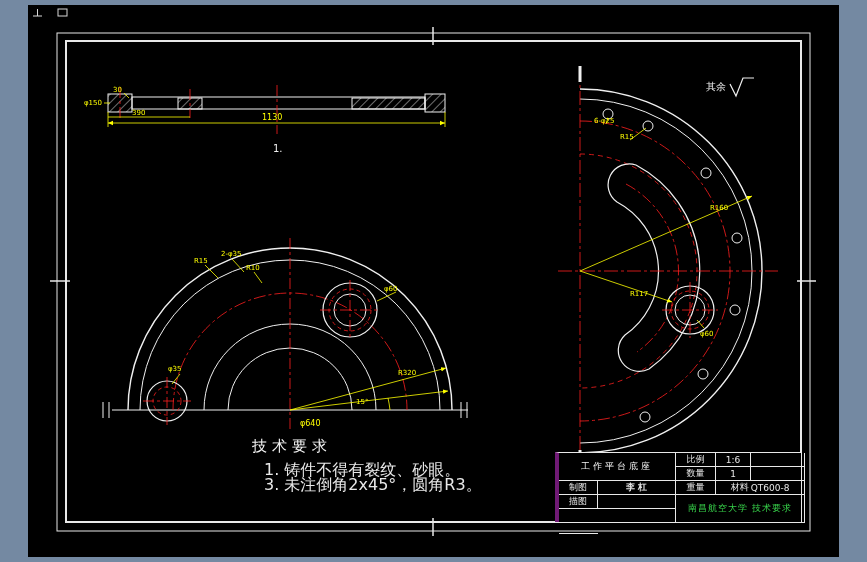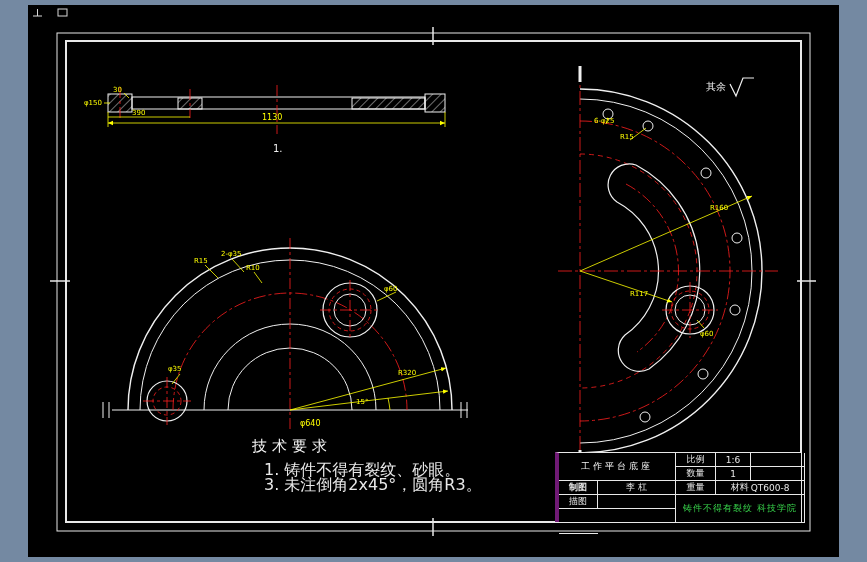--- a/index.html
+++ b/index.html
@@ -39,22 +39,22 @@
     display:flex;align-items:center;justify-content:center;
     font-size:9px;overflow:hidden;white-space:nowrap;
   }
   .tb-partname{grid-area:1/1/3/3;font-size:13px;letter-spacing:3px;color:#f5f5f5;}
   .tb-scale-l{grid-area:1/3/2/4;}
   .tb-scale-v{grid-area:1/4/2/5;}
   .tb-r1e{grid-area:1/5/2/6;}
   .tb-qty-l{grid-area:2/3/3/4;}
   .tb-qty-v{grid-area:2/4/3/5;}
   .tb-r2e{grid-area:2/5/3/6;}
-  .tb-draft-l{grid-area:3/1/4/2;font-weight:bold;}
-  .tb-draft-v{grid-area:3/2/4/3;}
+  .tb-draft-l{grid-area:3/1/4/2;}
+  .tb-draft-v{grid-area:3/2/4/3;font-weight:bold;}
   .tb-weight-l{grid-area:3/3/4/4;text-align:right;}
   .tb-material{grid-area:3/4/4/6;font-size:8.5px;gap:2px;}
   .tb-trace-l{grid-area:4/1/5/2;}
   .tb-r4e{grid-area:4/2/5/3;}
   .tb-org{grid-area:4/3/6/6;color:#37d24a;font-size:9.5px;letter-spacing:1px;}
   .tb-check-l{grid-area:5/1/6/2;margin-top:24px;}
   .tb-r5e{grid-area:5/2/6/3;}
 </style>
 </head>
 <body>
@@ -241,16 +241,16 @@
   <div class="tb-cell tb-r2e"></div>
   <div class="tb-cell tb-draft-l">制图</div>
   <div class="tb-cell tb-draft-v">李 杠</div>
   <div class="tb-cell tb-weight-l">重量</div>
   <div class="tb-cell tb-material">
     <span>材料</span>
     <span>QT600-8</span>
   </div>
   <div class="tb-cell tb-trace-l">描图</div>
   <div class="tb-cell tb-r4e"></div>
-  <div class="tb-cell tb-org">铸件不得有裂纹 科技学院</div>
+  <div class="tb-cell tb-org">南昌航空大学 技术要求</div>
   <div class="tb-cell tb-check-l">审核</div>
   <div class="tb-cell tb-r5e"></div>
 </div>
 
 </body></html>

